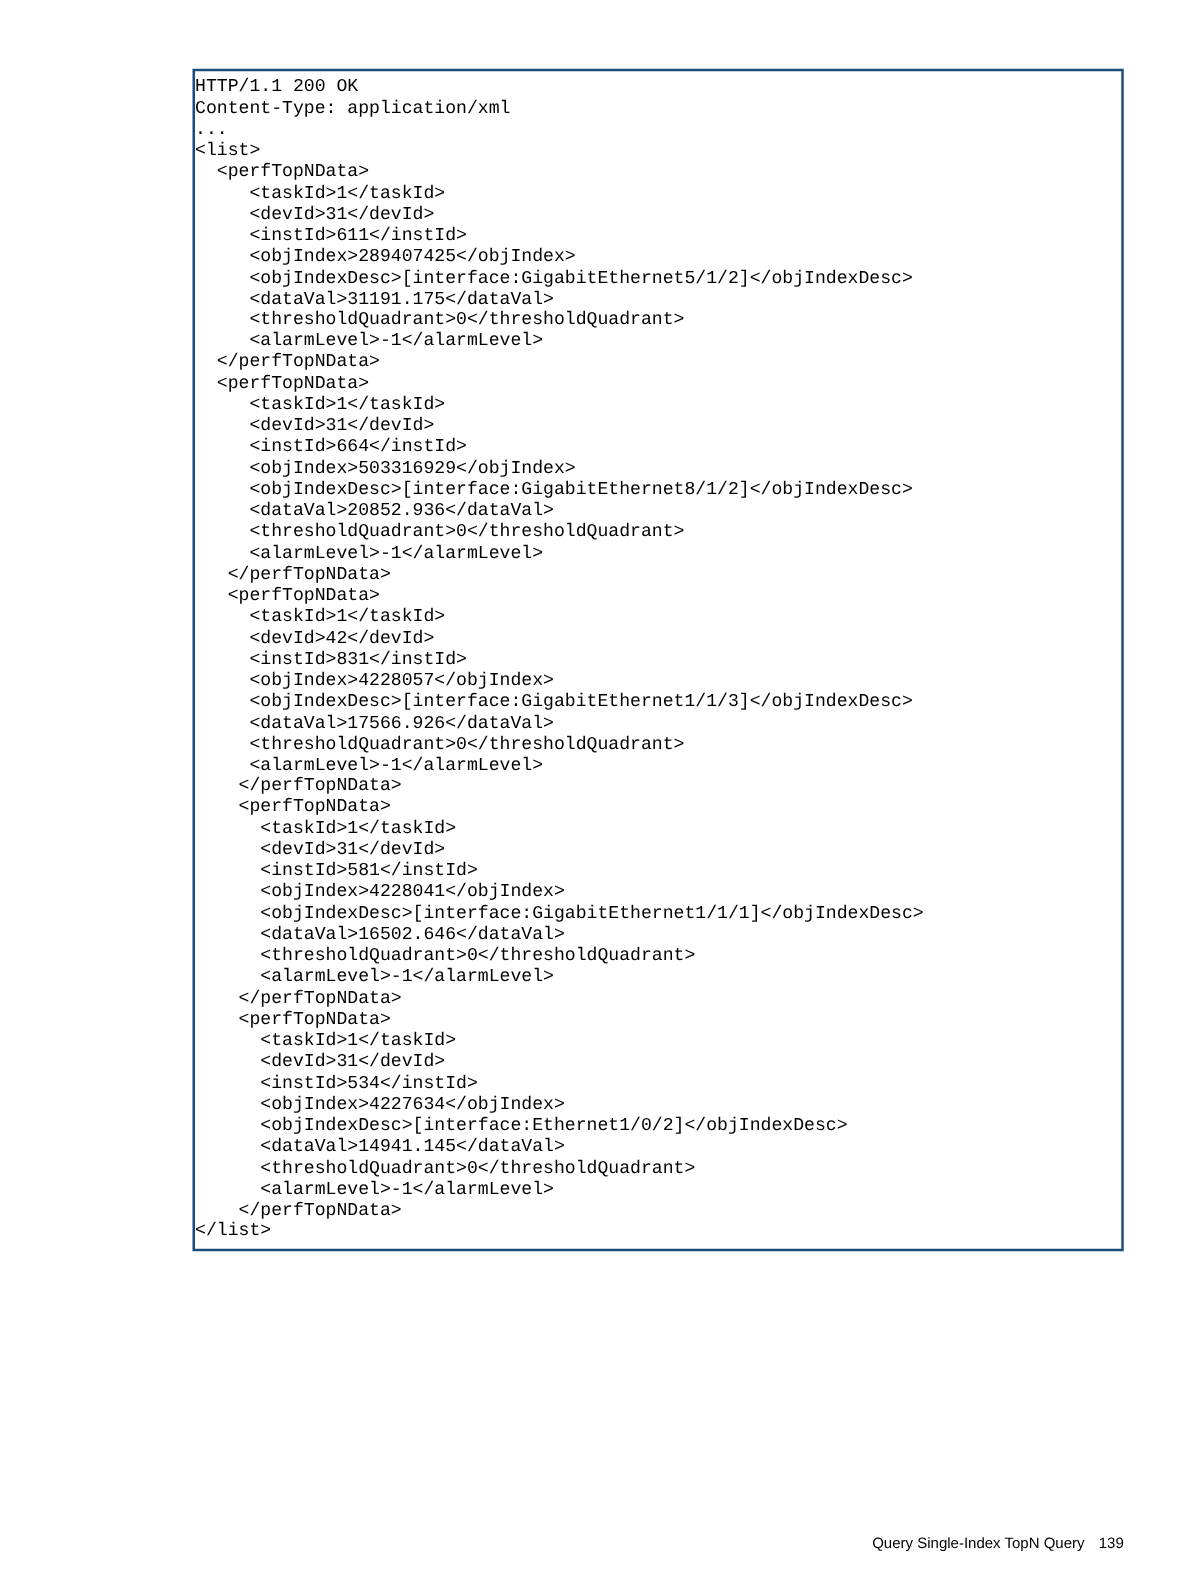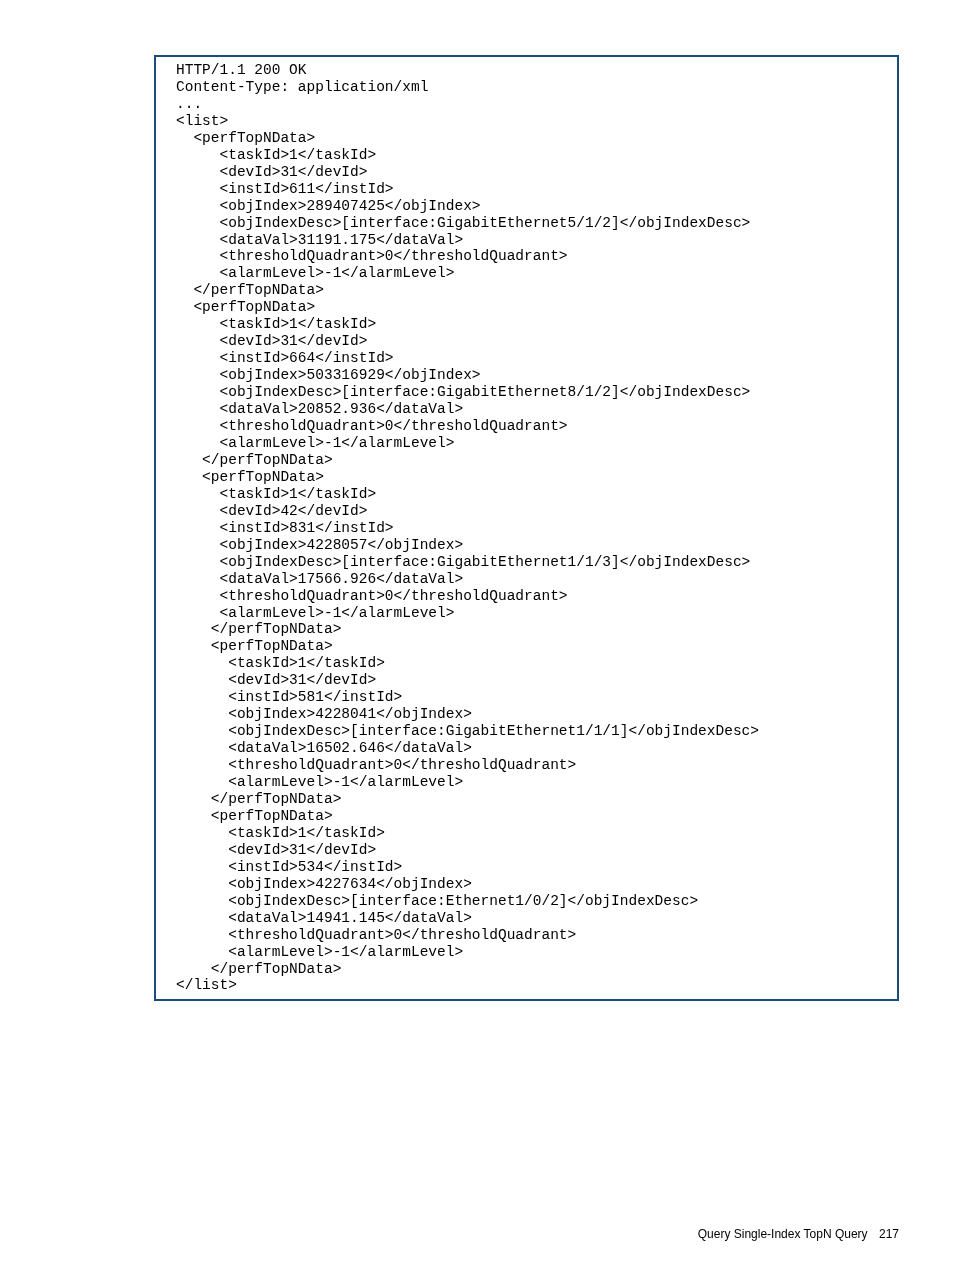--- a/index.html
+++ b/index.html
@@ -16,21 +16,21 @@
     }
     .section-title {
       color: #2a6496;
       font-size: 19px;
       font-weight: normal;
       margin: 0 0 18px 0;
       font-family: Arial, sans-serif;
     }
     .code-block {
       border: 2px solid #1a4d7a;
-      padding: 5px 20px;
+      padding: 5px 0;
       font-family: "Courier New", Courier, monospace;
       font-size: 14.5px;
       line-height: 1.17;
       white-space: pre;
       color: #000;
       margin-left: 4px;
     }
     .footer {
       position: absolute;
       bottom: 30px;
@@ -99,14 +99,14 @@
       &lt;objIndexDesc&gt;[interface:Ethernet1/0/2]&lt;/objIndexDesc&gt;
       &lt;dataVal&gt;14941.145&lt;/dataVal&gt;
       &lt;thresholdQuadrant&gt;0&lt;/thresholdQuadrant&gt;
       &lt;alarmLevel&gt;-1&lt;/alarmLevel&gt;
     &lt;/perfTopNData&gt;
 &lt;/list&gt;</div>
 </div>
 
 <div class="footer">
   <span>Query Single-Index TopN Query</span>
-  <span class="page-num">217</span>
+  <span class="page-num">139</span>
 </div>
 
 </body></html>

